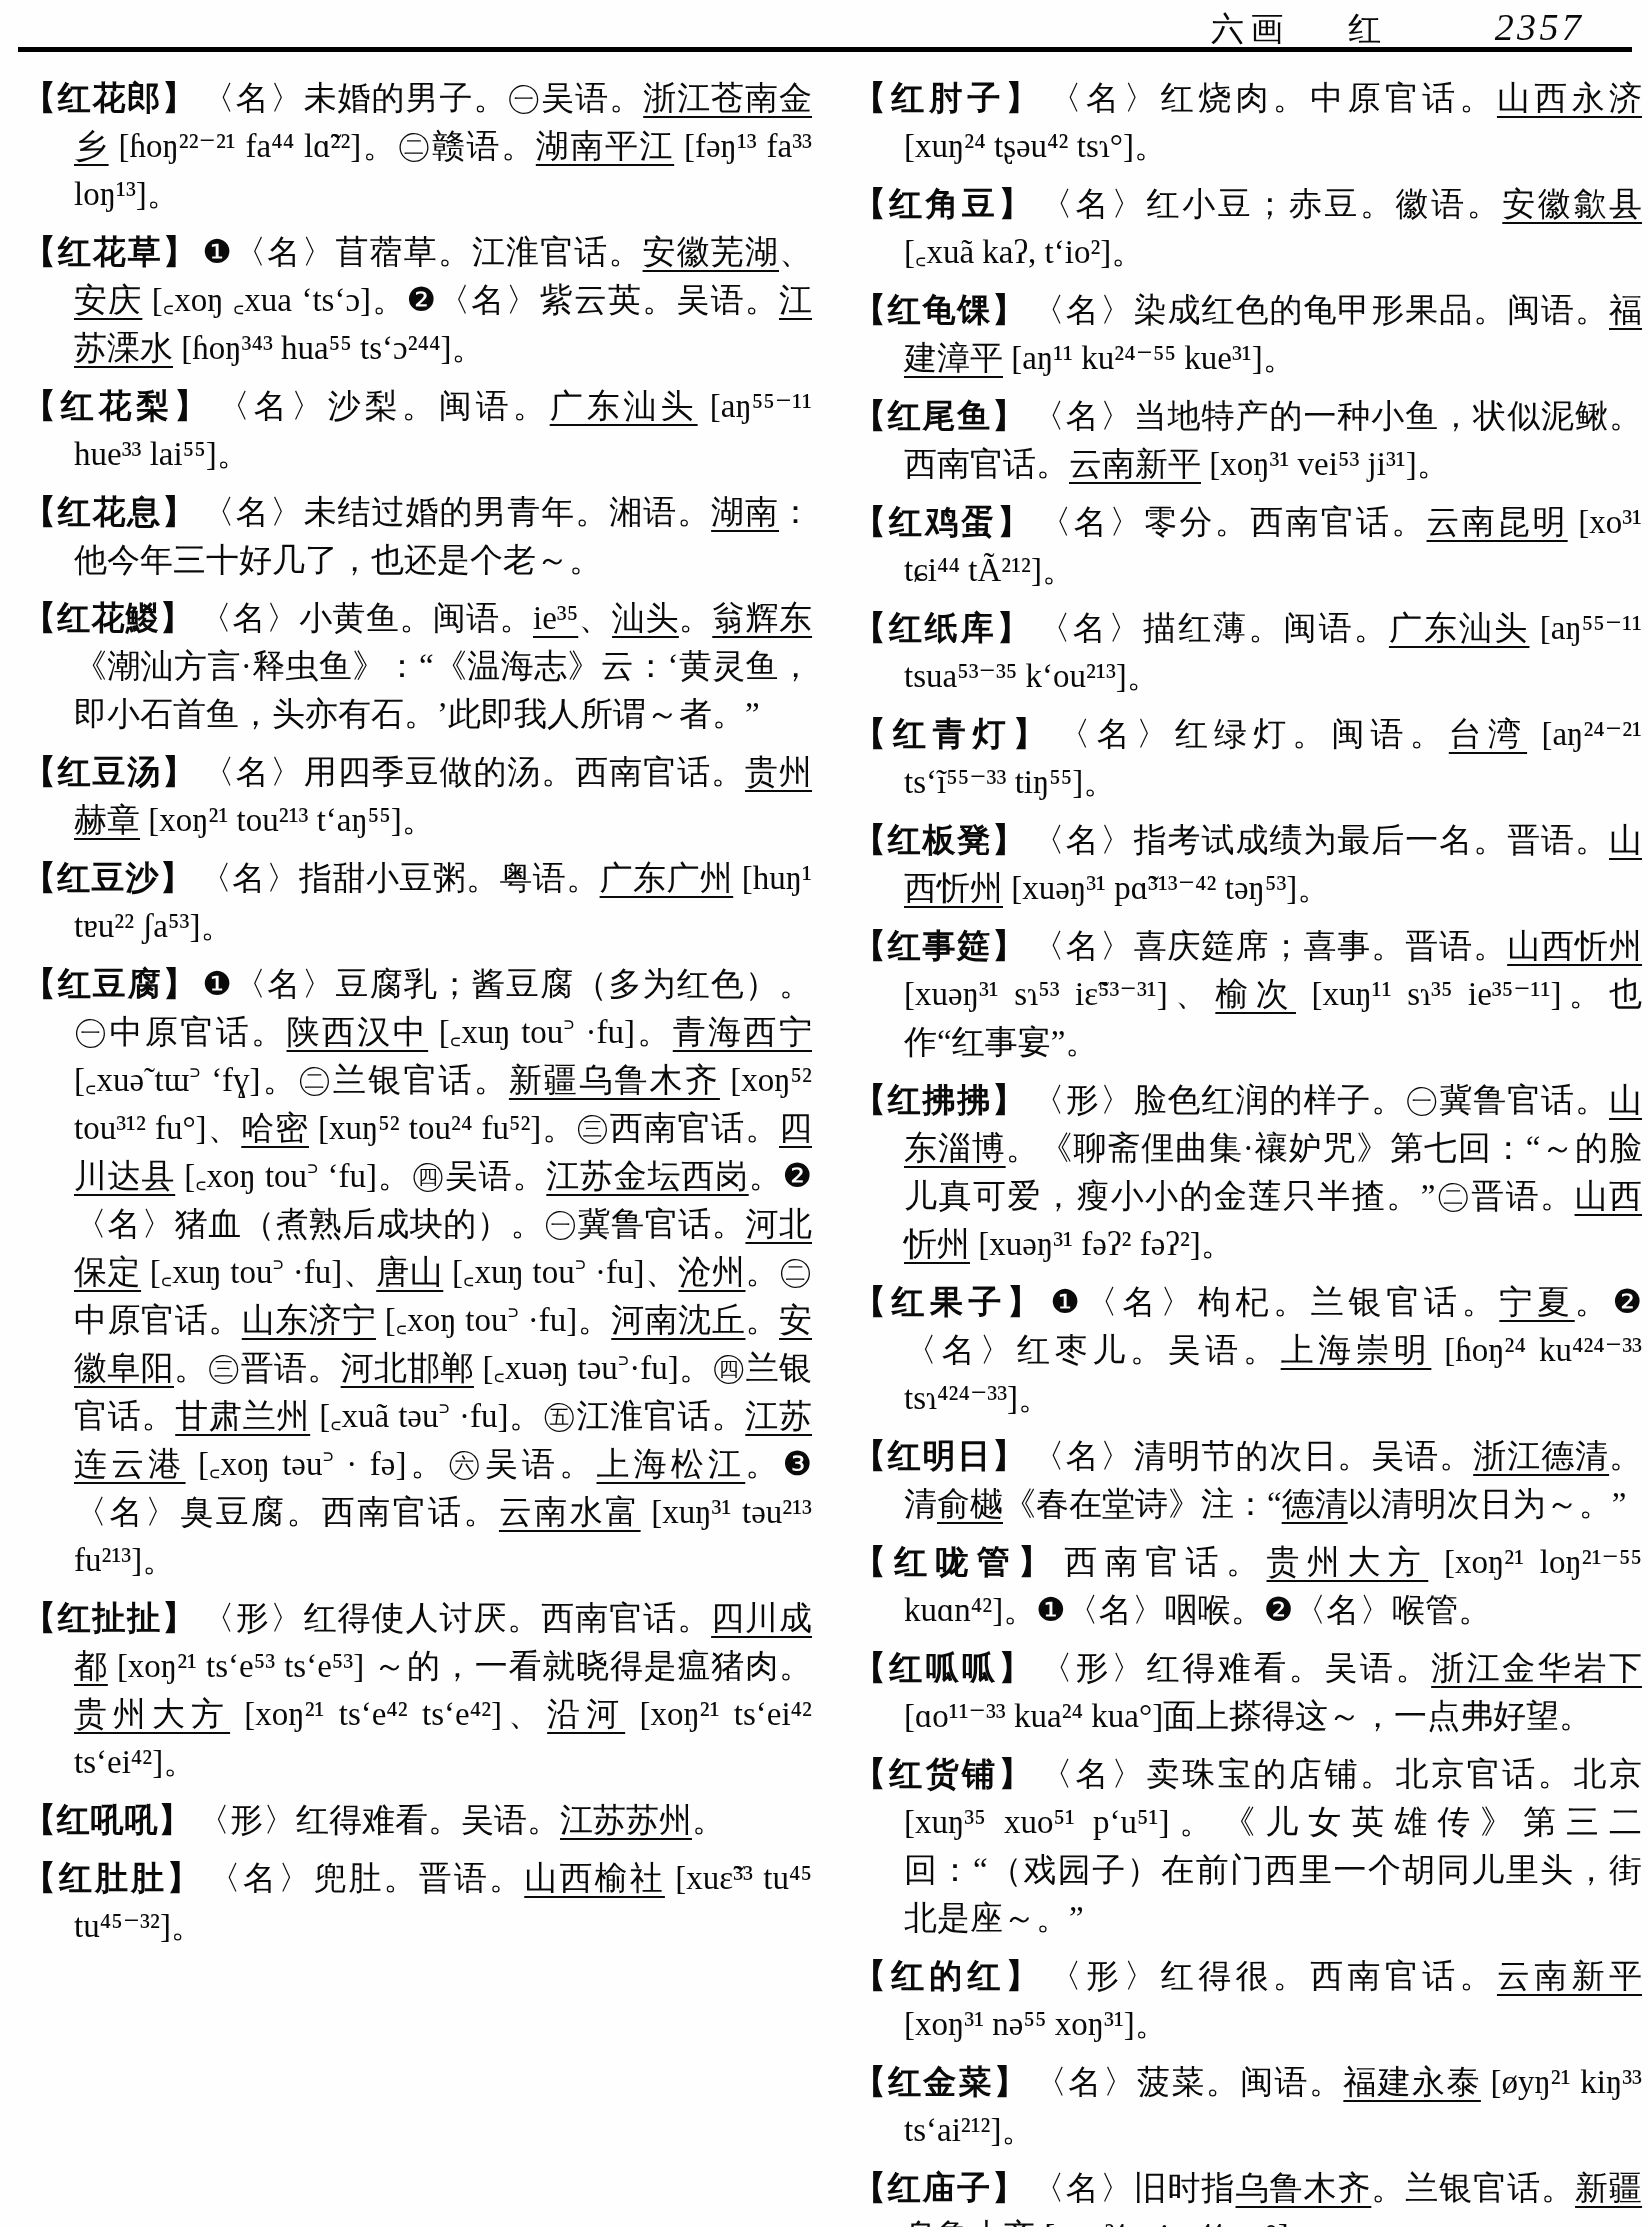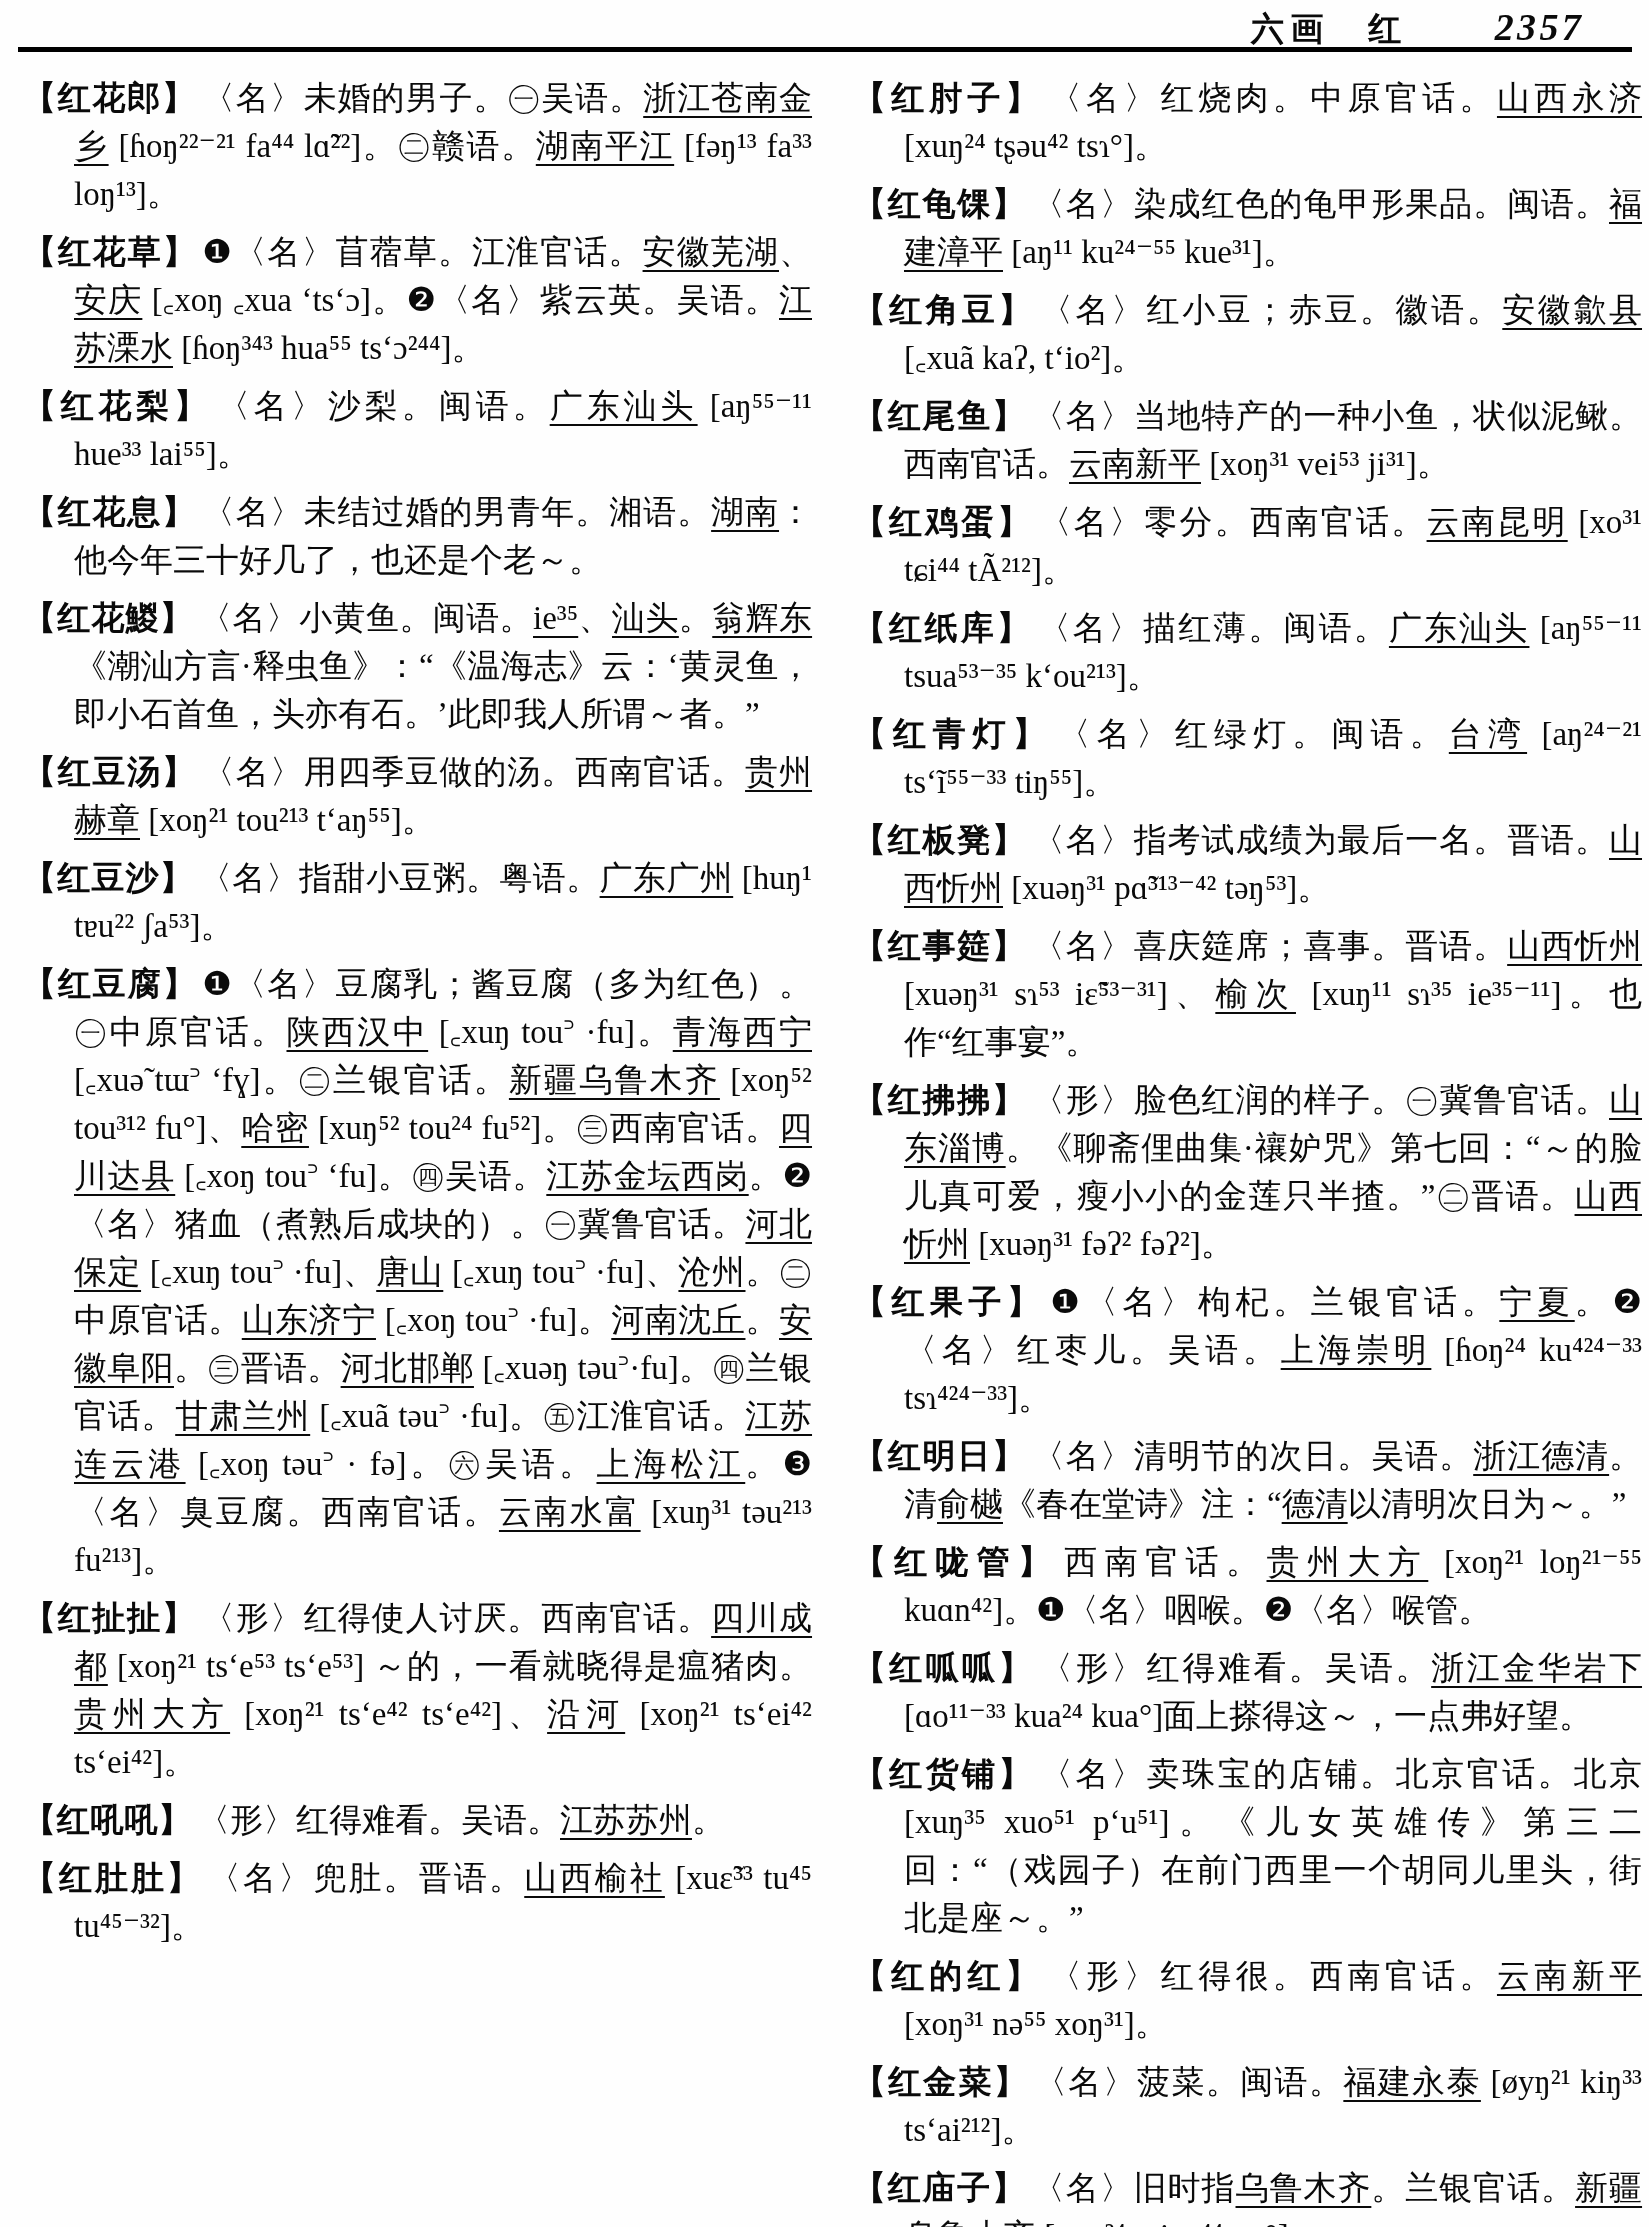--- a/index.html
+++ b/index.html
@@ -7,22 +7,22 @@
     position:relative;
     width:1650px;height:2227px;
     background:#fefefe;
     color:#0a0a0a;
     font-family:"Liberation Serif","DejaVu Serif","DejaVu Sans",serif;
     overflow:hidden;
   }
   .page-header{
     position:absolute;top:5px;left:0;width:1625px;
     display:flex;justify-content:flex-end;align-items:baseline;
-    gap:38px;padding-right:41px;box-sizing:border-box;
-    font-size:33px;font-weight:bold;letter-spacing:6.6px;
+    gap:58px;padding-right:41px;box-sizing:border-box;
+    font-size:33px;font-weight:normal;letter-spacing:6.6px;
   }
   .page-header .pageno{
     font-style:italic;font-size:38px;letter-spacing:3.3px;
     margin-left:49px;
   }
   .rule{
     position:absolute;top:47px;left:18px;width:1614px;height:5px;
     background:#000;
   }
   .col{
@@ -65,22 +65,22 @@
       <div class="entry"><span class="hw">【红花鯼】</span><span class="body">〈名〉小黄鱼。闽语。<u>ie³⁵</u>、<u>汕头</u>。<u>翁辉东</u>《潮汕方言·释虫鱼》：“《温海志》云：‘黄灵鱼，即小石首鱼，头亦有石。’此即我人所谓～者。”</span></div>
       <div class="entry"><span class="hw">【红豆汤】</span><span class="body">〈名〉用四季豆做的汤。西南官话。<u>贵州赫章</u> [xoŋ²¹ tou²¹³ tʻaŋ⁵⁵]。</span></div>
       <div class="entry"><span class="hw">【红豆沙】</span><span class="body">〈名〉指甜小豆粥。粤语。<u>广东广州</u> [huŋ¹ tɐu²² ʃa⁵³]。</span></div>
       <div class="entry"><span class="hw">【红豆腐】</span><span class="body">❶〈名〉豆腐乳；酱豆腐（多为红色）。㊀中原官话。<u>陕西汉中</u> [꜀xuŋ tou꜄ ·fu]。<u>青海西宁</u> [꜀xuə̃ tɯ꜄ ʻfɣ]。㊁兰银官话。<u>新疆乌鲁木齐</u> [xoŋ⁵² tou³¹² fu°]、<u>哈密</u> [xuŋ⁵² tou²⁴ fu⁵²]。㊂西南官话。<u>四川达县</u> [꜀xoŋ tou꜄ ʻfu]。㊃吴语。<u>江苏金坛西岗</u>。❷〈名〉猪血（煮熟后成块的）。㊀冀鲁官话。<u>河北保定</u> [꜀xuŋ tou꜄ ·fu]、<u>唐山</u> [꜀xuŋ tou꜄ ·fu]、<u>沧州</u>。㊁中原官话。<u>山东济宁</u> [꜀xoŋ tou꜄ ·fu]。<u>河南沈丘</u>。<u>安徽阜阳</u>。㊂晋语。<u>河北邯郸</u> [꜀xuəŋ təu꜄·fu]。㊃兰银官话。<u>甘肃兰州</u> [꜀xuã təu꜄ ·fu]。㊄江淮官话。<u>江苏连云港</u> [꜀xoŋ təu꜄ · fə]。㊅吴语。<u>上海松江</u>。❸〈名〉臭豆腐。西南官话。<u>云南水富</u> [xuŋ³¹ təu²¹³ fu²¹³]。</span></div>
       <div class="entry"><span class="hw">【红扯扯】</span><span class="body">〈形〉红得使人讨厌。西南官话。<u>四川成都</u> [xoŋ²¹ tsʻe⁵³ tsʻe⁵³] ～的，一看就晓得是瘟猪肉。<u>贵州大方</u> [xoŋ²¹ tsʻe⁴² tsʻe⁴²]、<u>沿河</u> [xoŋ²¹ tsʻei⁴² tsʻei⁴²]。</span></div>
       <div class="entry"><span class="hw">【红吼吼】</span><span class="body">〈形〉红得难看。吴语。<u>江苏苏州</u>。</span></div>
       <div class="entry"><span class="hw">【红肚肚】</span><span class="body">〈名〉兜肚。晋语。<u>山西榆社</u> [xuɛ̃³³ tu⁴⁵ tu⁴⁵⁻³²]。</span></div>
     </div>
   <div class="col col-right" id="col-right">
       <div class="entry"><span class="hw">【红肘子】</span><span class="body">〈名〉红烧肉。中原官话。<u>山西永济</u> [xuŋ²⁴ tʂəu⁴² tsɿ°]。</span></div>
+      <div class="entry"><span class="hw">【红角豆】</span><span class="body">〈名〉红小豆；赤豆。徽语。<u>安徽歙县</u> [꜀xuã kaʔ, tʻio²]。</span></div>
       <div class="entry"><span class="hw">【红龟馃】</span><span class="body">〈名〉染成红色的龟甲形果品。闽语。<u>福建漳平</u> [aŋ¹¹ ku²⁴⁻⁵⁵ kue³¹]。</span></div>
-      <div class="entry"><span class="hw">【红角豆】</span><span class="body">〈名〉红小豆；赤豆。徽语。<u>安徽歙县</u> [꜀xuã kaʔ, tʻio²]。</span></div>
       <div class="entry"><span class="hw">【红尾鱼】</span><span class="body">〈名〉当地特产的一种小鱼，状似泥鳅。西南官话。<u>云南新平</u> [xoŋ³¹ vei⁵³ ji³¹]。</span></div>
       <div class="entry"><span class="hw">【红鸡蛋】</span><span class="body">〈名〉零分。西南官话。<u>云南昆明</u> [xo³¹ tɕi⁴⁴ tÃ²¹²]。</span></div>
       <div class="entry"><span class="hw">【红纸库】</span><span class="body">〈名〉描红薄。闽语。<u>广东汕头</u> [aŋ⁵⁵⁻¹¹ tsua⁵³⁻³⁵ kʻou²¹³]。</span></div>
       <div class="entry"><span class="hw">【红青灯】</span><span class="body">〈名〉红绿灯。闽语。<u>台湾</u> [aŋ²⁴⁻²¹ tsʻĩ⁵⁵⁻³³ tiŋ⁵⁵]。</span></div>
       <div class="entry"><span class="hw">【红板凳】</span><span class="body">〈名〉指考试成绩为最后一名。晋语。<u>山西忻州</u> [xuəŋ³¹ pɑ̃³¹³⁻⁴² təŋ⁵³]。</span></div>
       <div class="entry"><span class="hw">【红事筵】</span><span class="body">〈名〉喜庆筵席；喜事。晋语。<u>山西忻州</u> [xuəŋ³¹ sɿ⁵³ iɛ̃⁵³⁻³¹]、<u>榆次</u> [xuŋ¹¹ sɿ³⁵ ie³⁵⁻¹¹]。也作“红事宴”。</span></div>
       <div class="entry"><span class="hw">【红拂拂】</span><span class="body">〈形〉脸色红润的样子。㊀冀鲁官话。<u>山东淄博</u>。《聊斋俚曲集·禳妒咒》第七回：“～的脸儿真可爱，瘦小小的金莲只半揸。”㊁晋语。<u>山西忻州</u> [xuəŋ³¹ fəʔ² fəʔ²]。</span></div>
       <div class="entry"><span class="hw">【红果子】</span><span class="body">❶〈名〉枸杞。兰银官话。<u>宁夏</u>。❷〈名〉红枣儿。吴语。<u>上海崇明</u> [ɦoŋ²⁴ ku⁴²⁴⁻³³ tsɿ⁴²⁴⁻³³]。</span></div>
       <div class="entry"><span class="hw">【红明日】</span><span class="body">〈名〉清明节的次日。吴语。<u>浙江<u>德清</u></u>。清<u>俞樾</u>《春在堂诗》注：“<u>德清</u>以清明次日为～。”</span></div>
       <div class="entry"><span class="hw">【红咙管】</span><span class="body">西南官话。<u>贵州大方</u> [xoŋ²¹ loŋ²¹⁻⁵⁵ kuɑn⁴²]。❶〈名〉咽喉。❷〈名〉喉管。</span></div>

